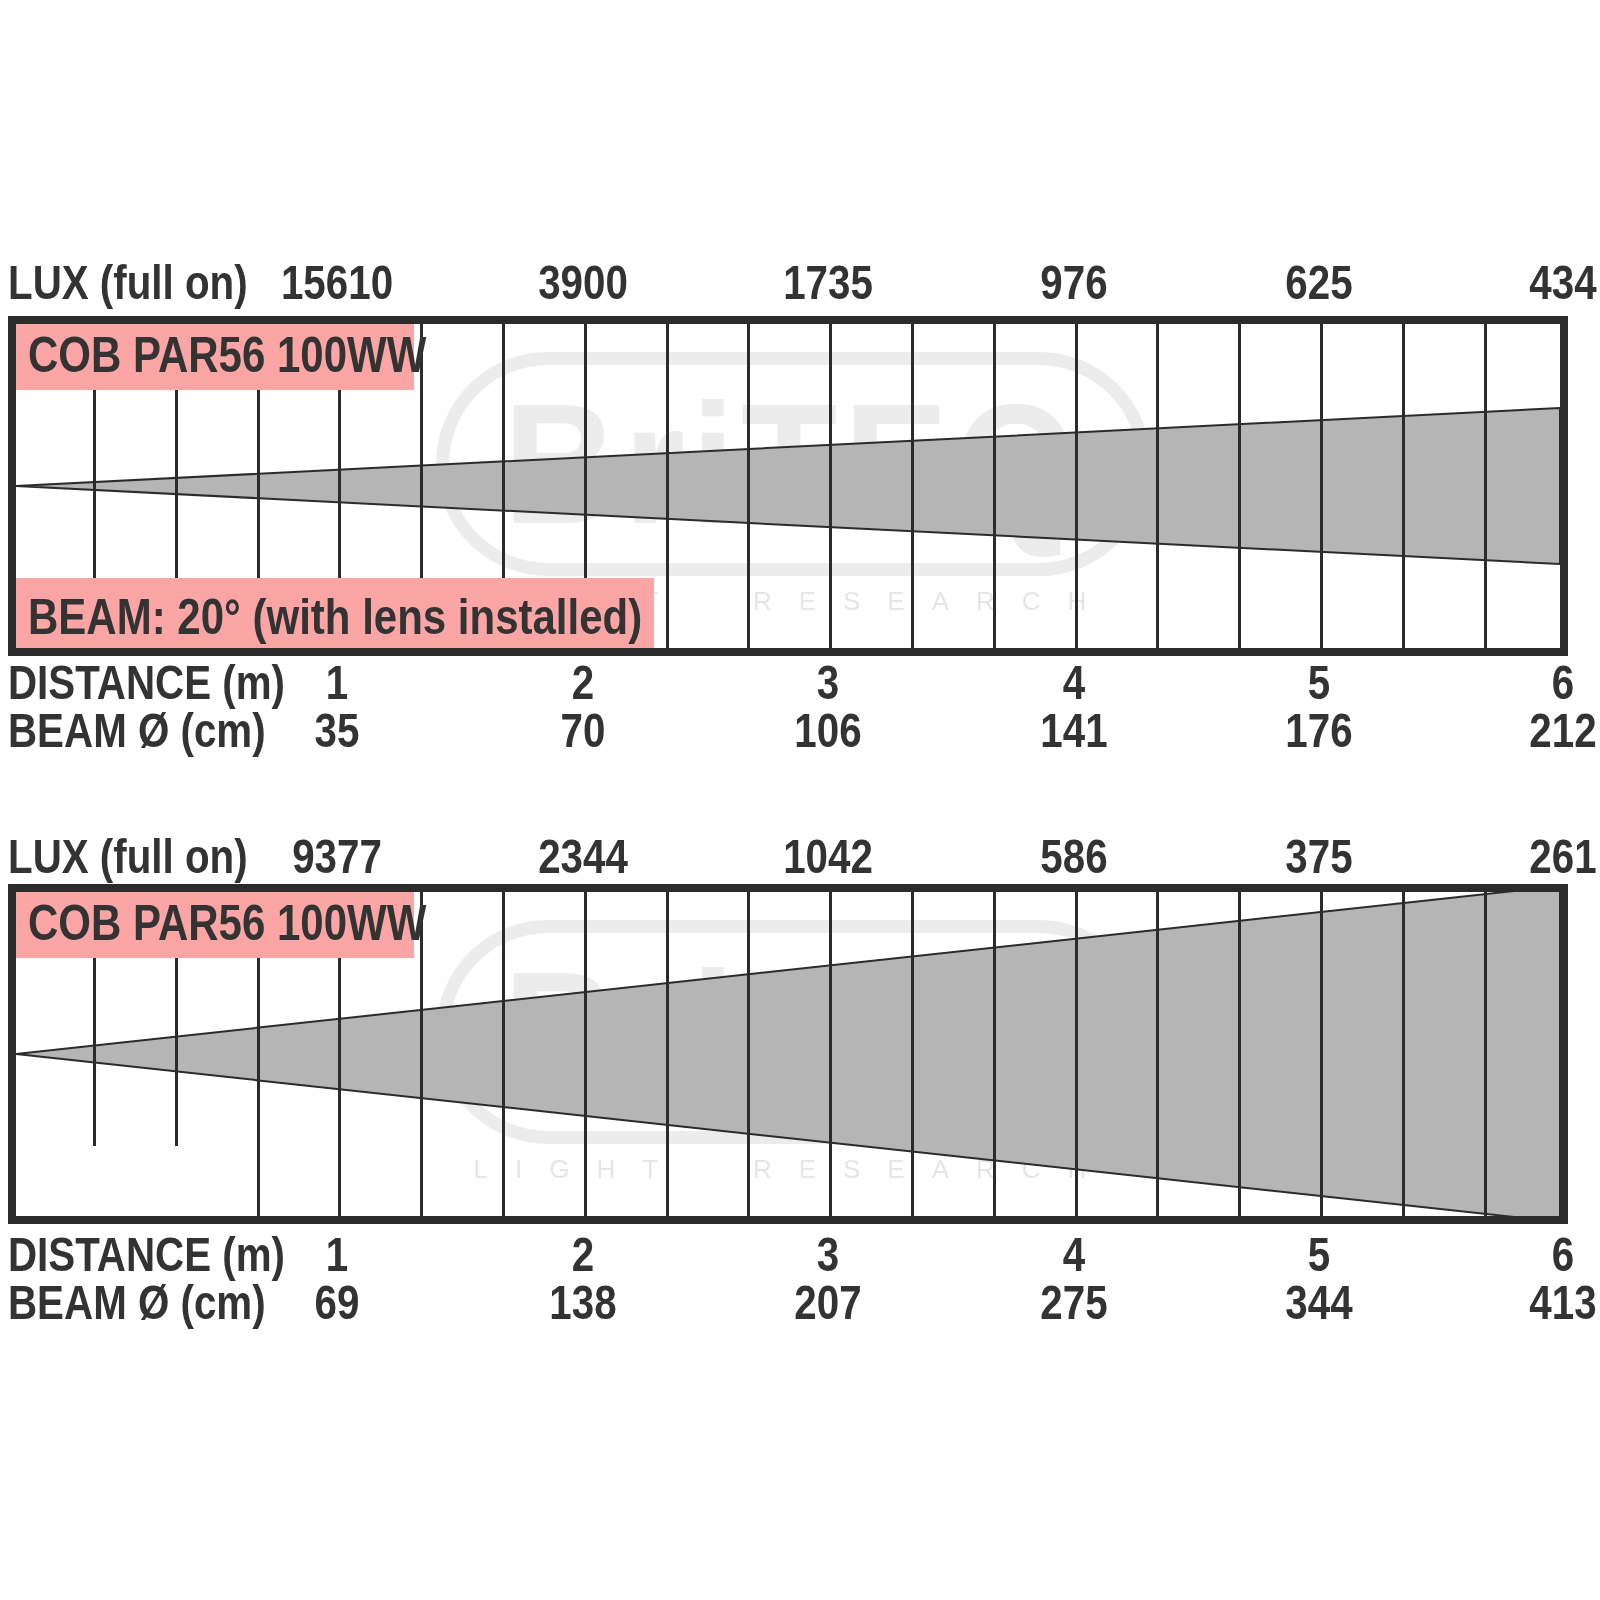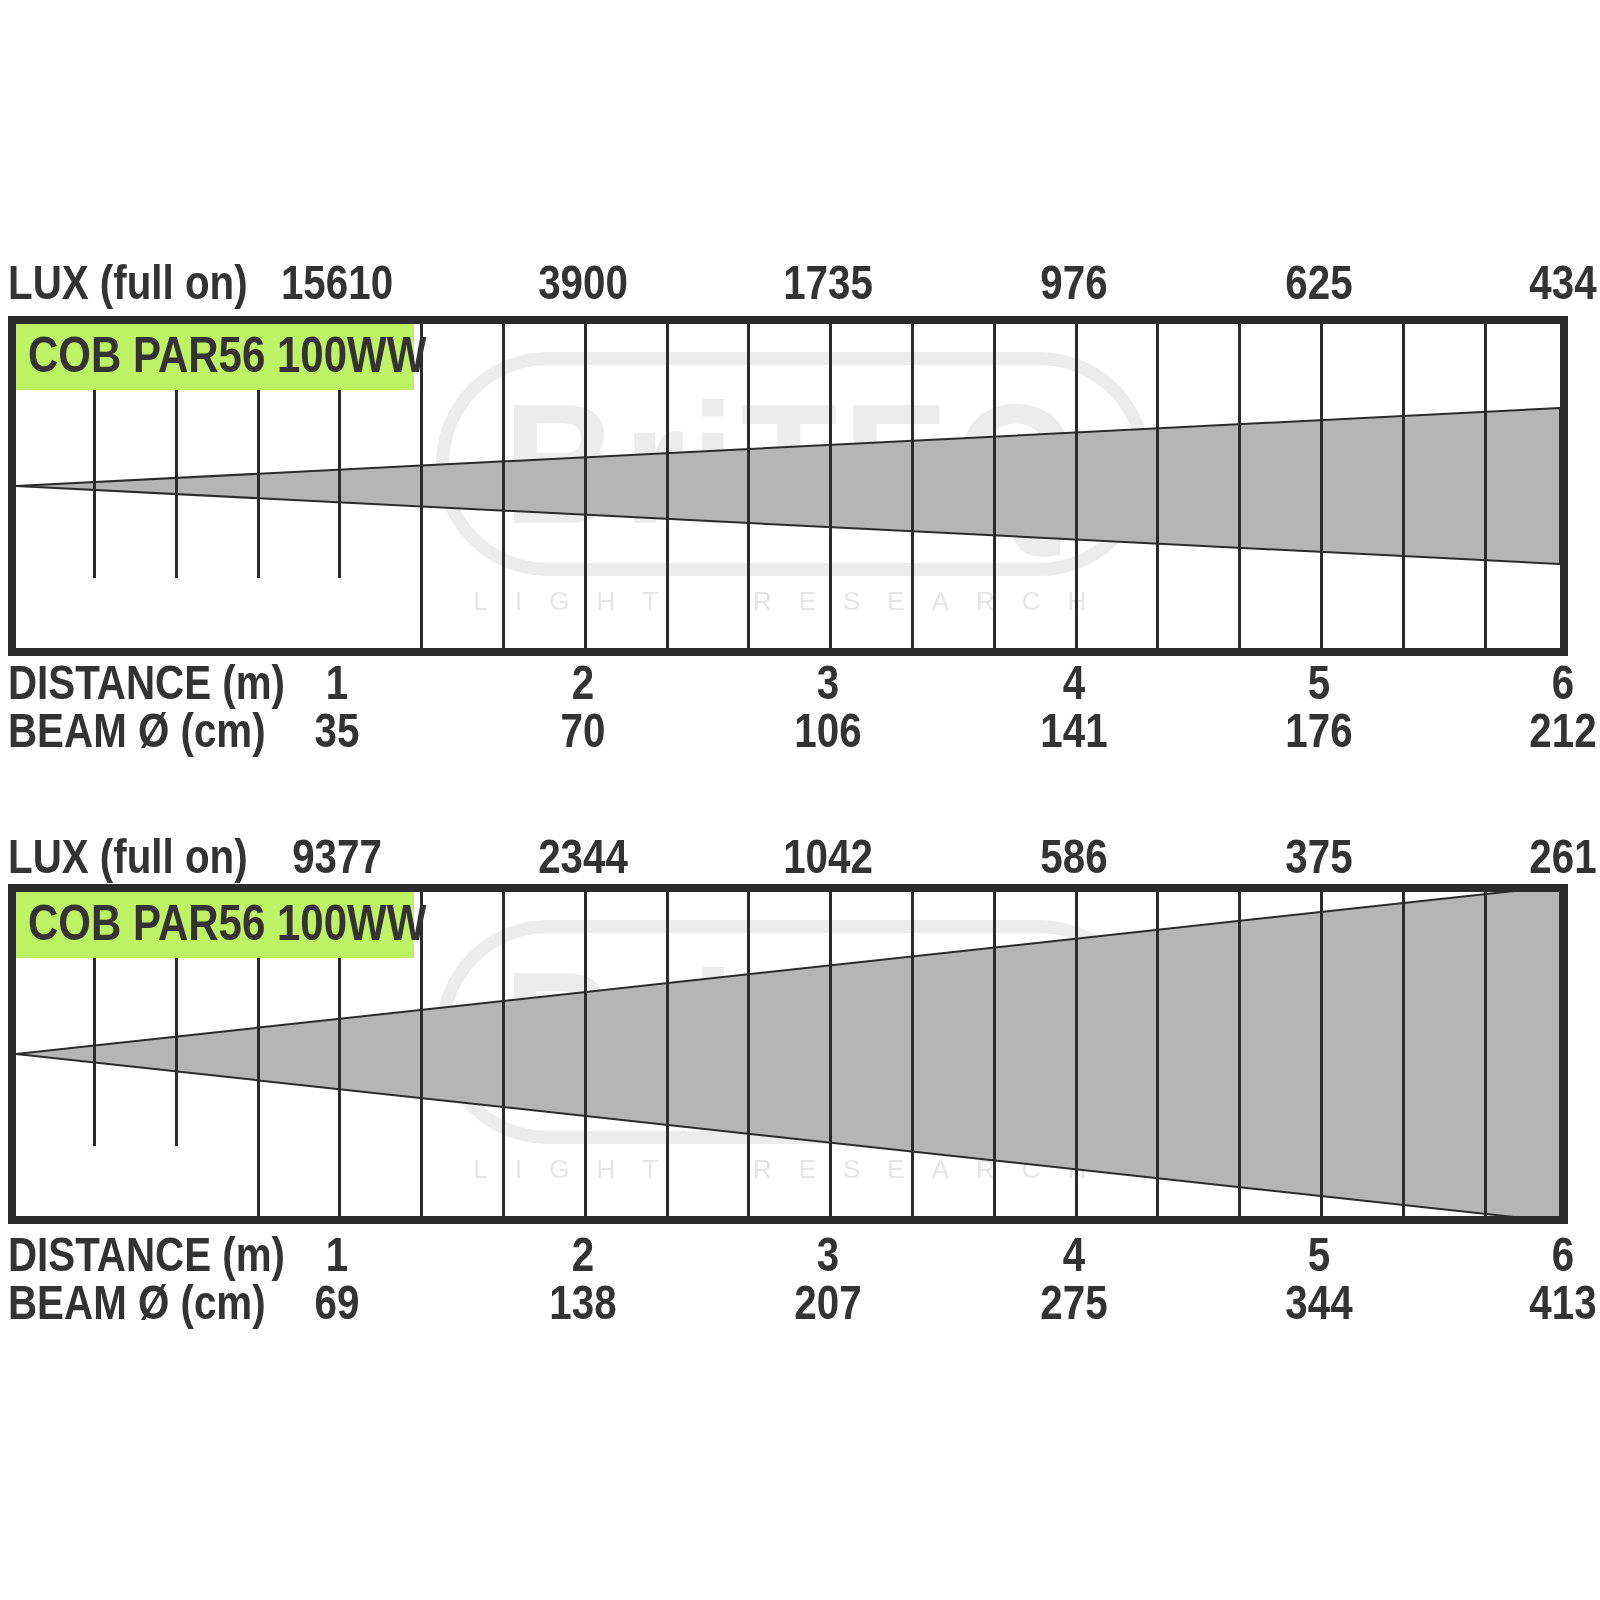--- a/index.html
+++ b/index.html
@@ -56,21 +56,21 @@
 
   
   svg.beam{position:absolute;left:0;top:0;z-index:2;}
 
   
   .grid{position:absolute;left:0;top:0;width:1544px;height:324px;z-index:3;}
   .gl{position:absolute;width:3px;background:var(--line);}
 
   
   .title-label,.beam-label{
-    position:absolute;left:0;background:#bef264;z-index:4;white-space:nowrap;
+    position:absolute;left:0;background:#fca5a5;z-index:4;white-space:nowrap;
   }
   .title-label{top:0;width:398px;height:66px;padding:2px 0 0 12px;}
   .title-label .ctext{font-size:50px;font-weight:bold;line-height:58px;}
   .beam-label{top:254px;height:70px;padding:14px 0 0 12px;}
   .d1 .beam-label{width:638px;}
   .d2 .beam-label{width:236px;}
   .beam-label .ctext{font-size:50px;font-weight:bold;line-height:50px;}
   .ctext{display:inline-block;transform:scaleX(0.84);transform-origin:left center;}
 
   
@@ -118,20 +118,23 @@
           <div class="gl" style="left: 1059px; top: 0px; height: 324px;"></div>
           <div class="gl" style="left: 1140px; top: 0px; height: 324px;"></div>
           <div class="gl" style="left: 1222px; top: 0px; height: 324px;"></div>
           <div class="gl" style="left: 1304px; top: 0px; height: 324px;"></div>
           <div class="gl" style="left: 1386px; top: 0px; height: 324px;"></div>
           <div class="gl" style="left: 1468px; top: 0px; height: 324px;"></div>
         </div>
       <div class="title-label">
         <span class="ctext">COB PAR56 100WW</span>
       </div>
+      <div class="beam-label">
+        <span class="ctext">BEAM: 20° (with lens installed)</span>
+      </div>
     </div>
   </div>
 
   <div class="row dist-row">
     <span class="lbl">DISTANCE (m)</span>
     <span><span class="num" style="left: 337px;">1</span><span class="num" style="left: 583px;">2</span><span class="num" style="left: 828px;">3</span><span class="num" style="left: 1074px;">4</span><span class="num" style="left: 1319px;">5</span><span class="num" style="left: 1563px;">6</span></span>
   </div>
 
   <div class="row diam-row">
     <span class="lbl">BEAM Ø (cm)</span>

